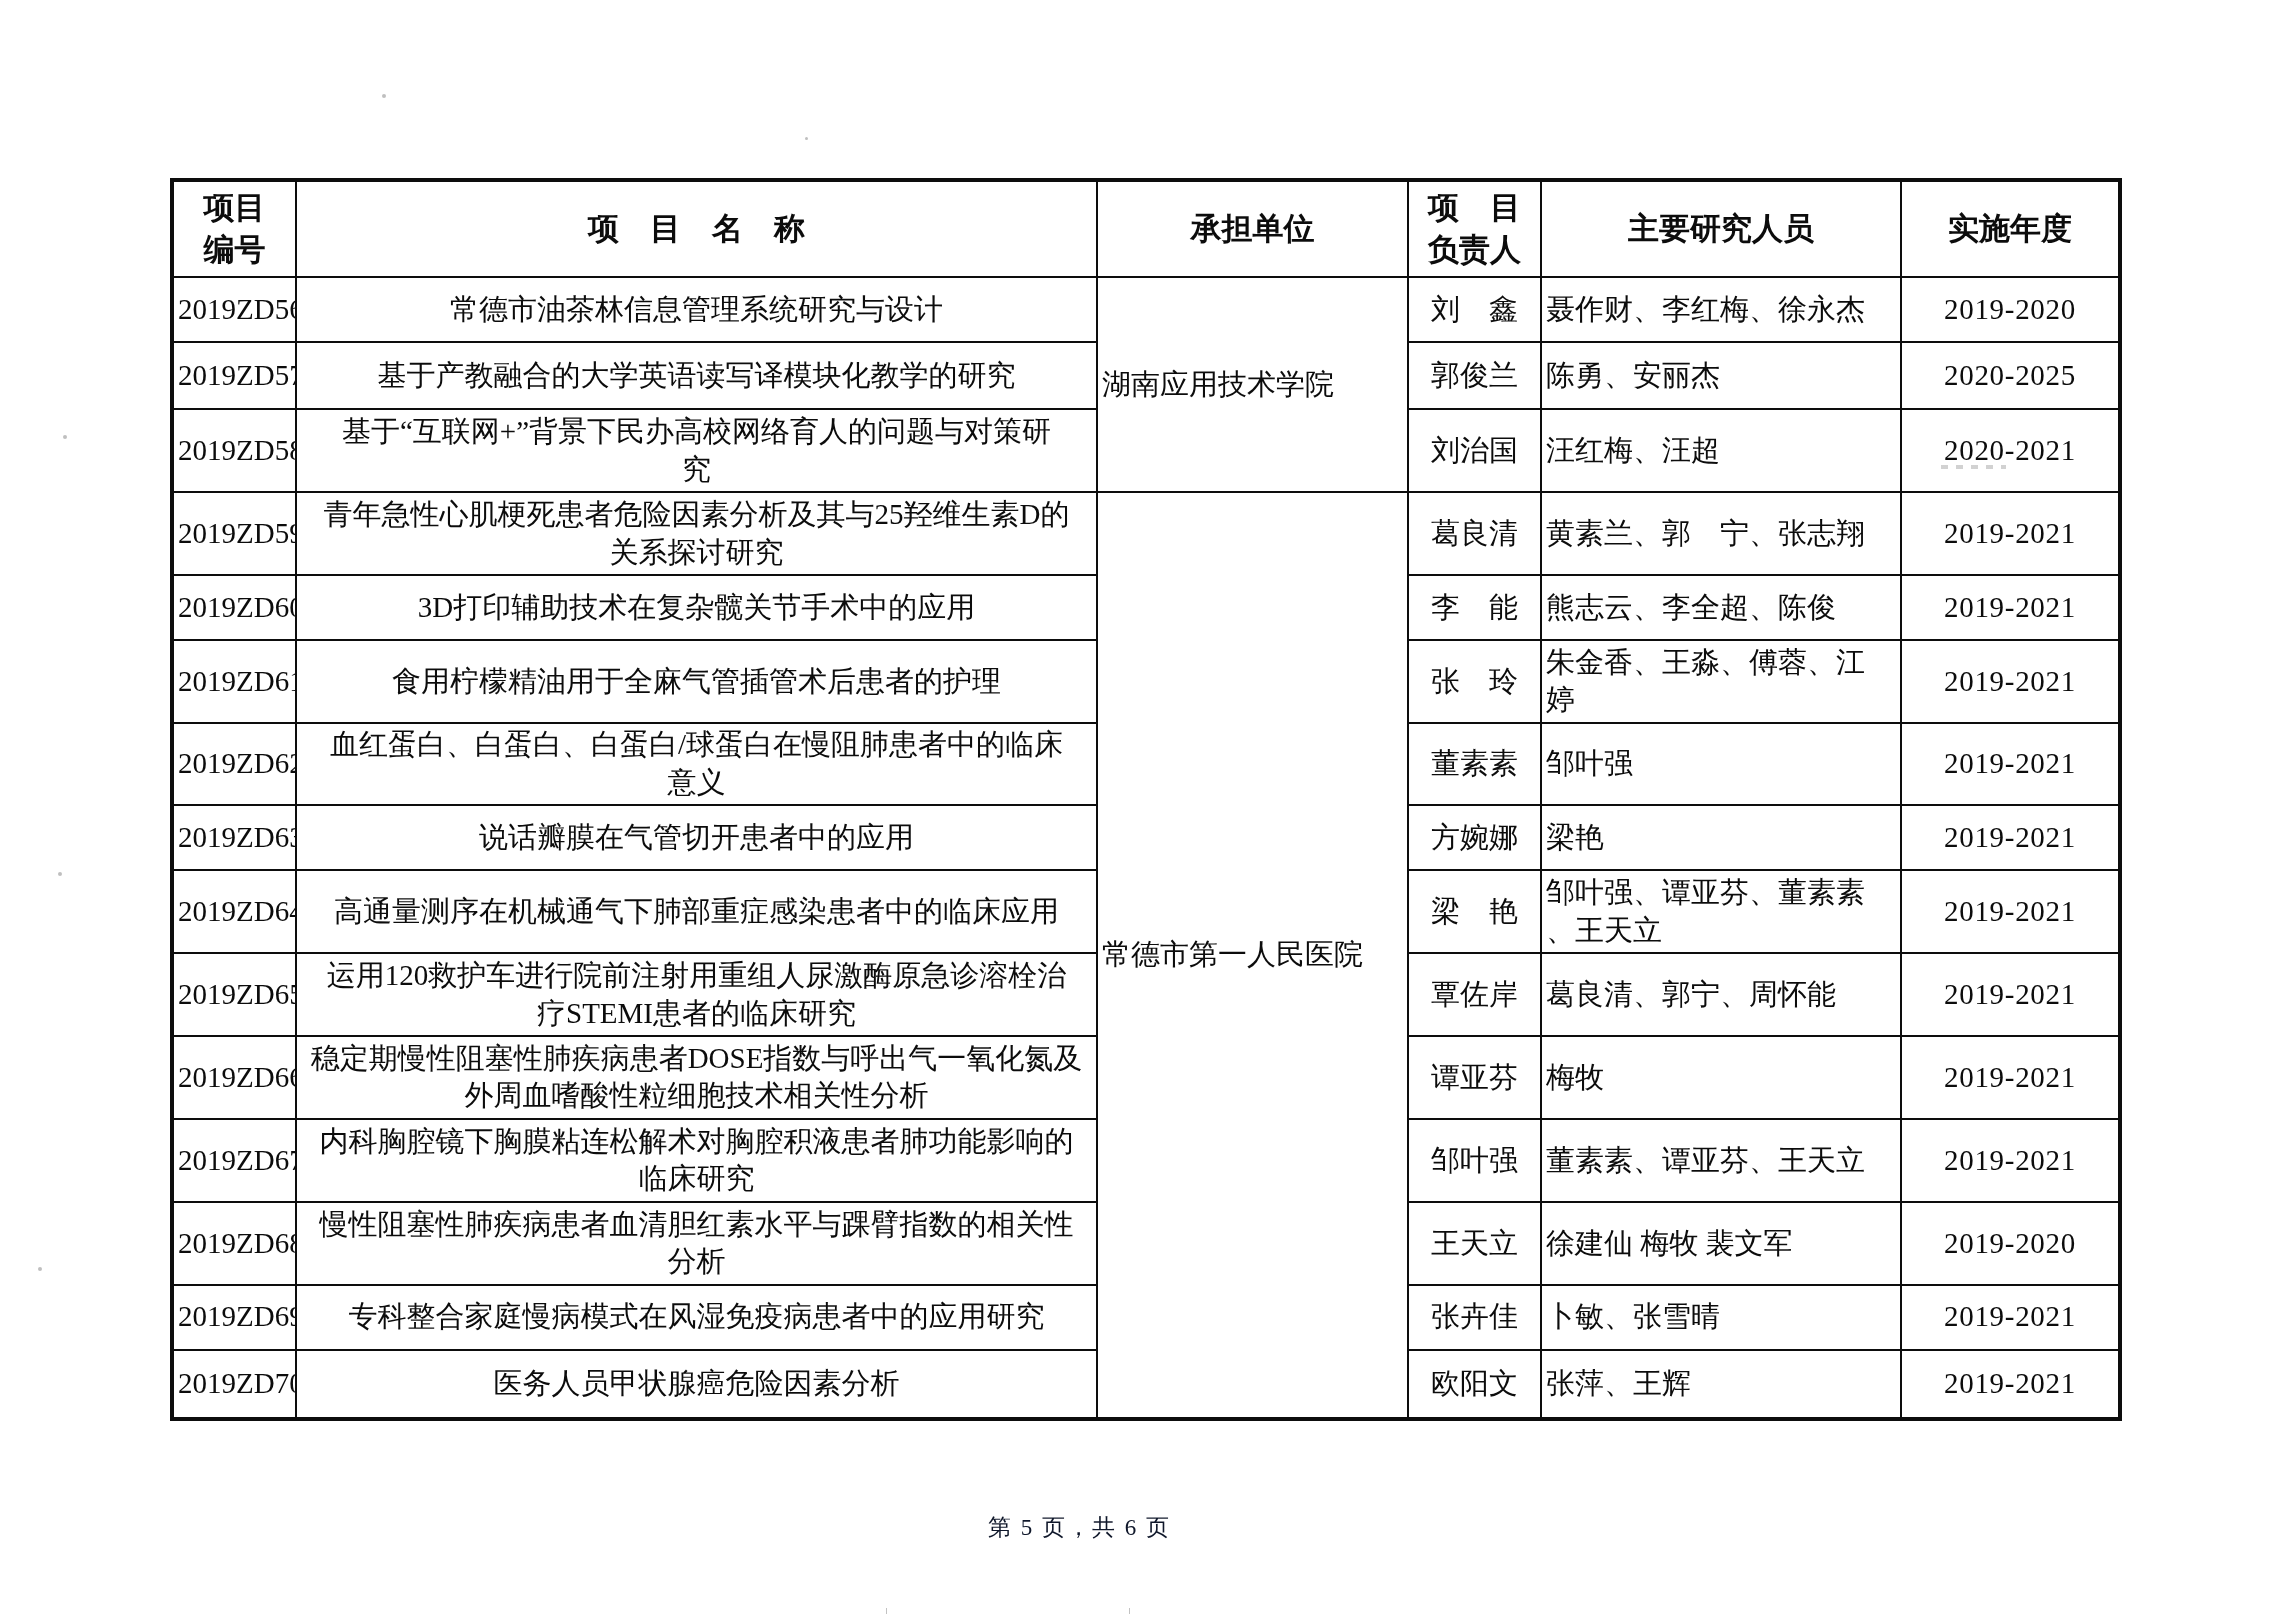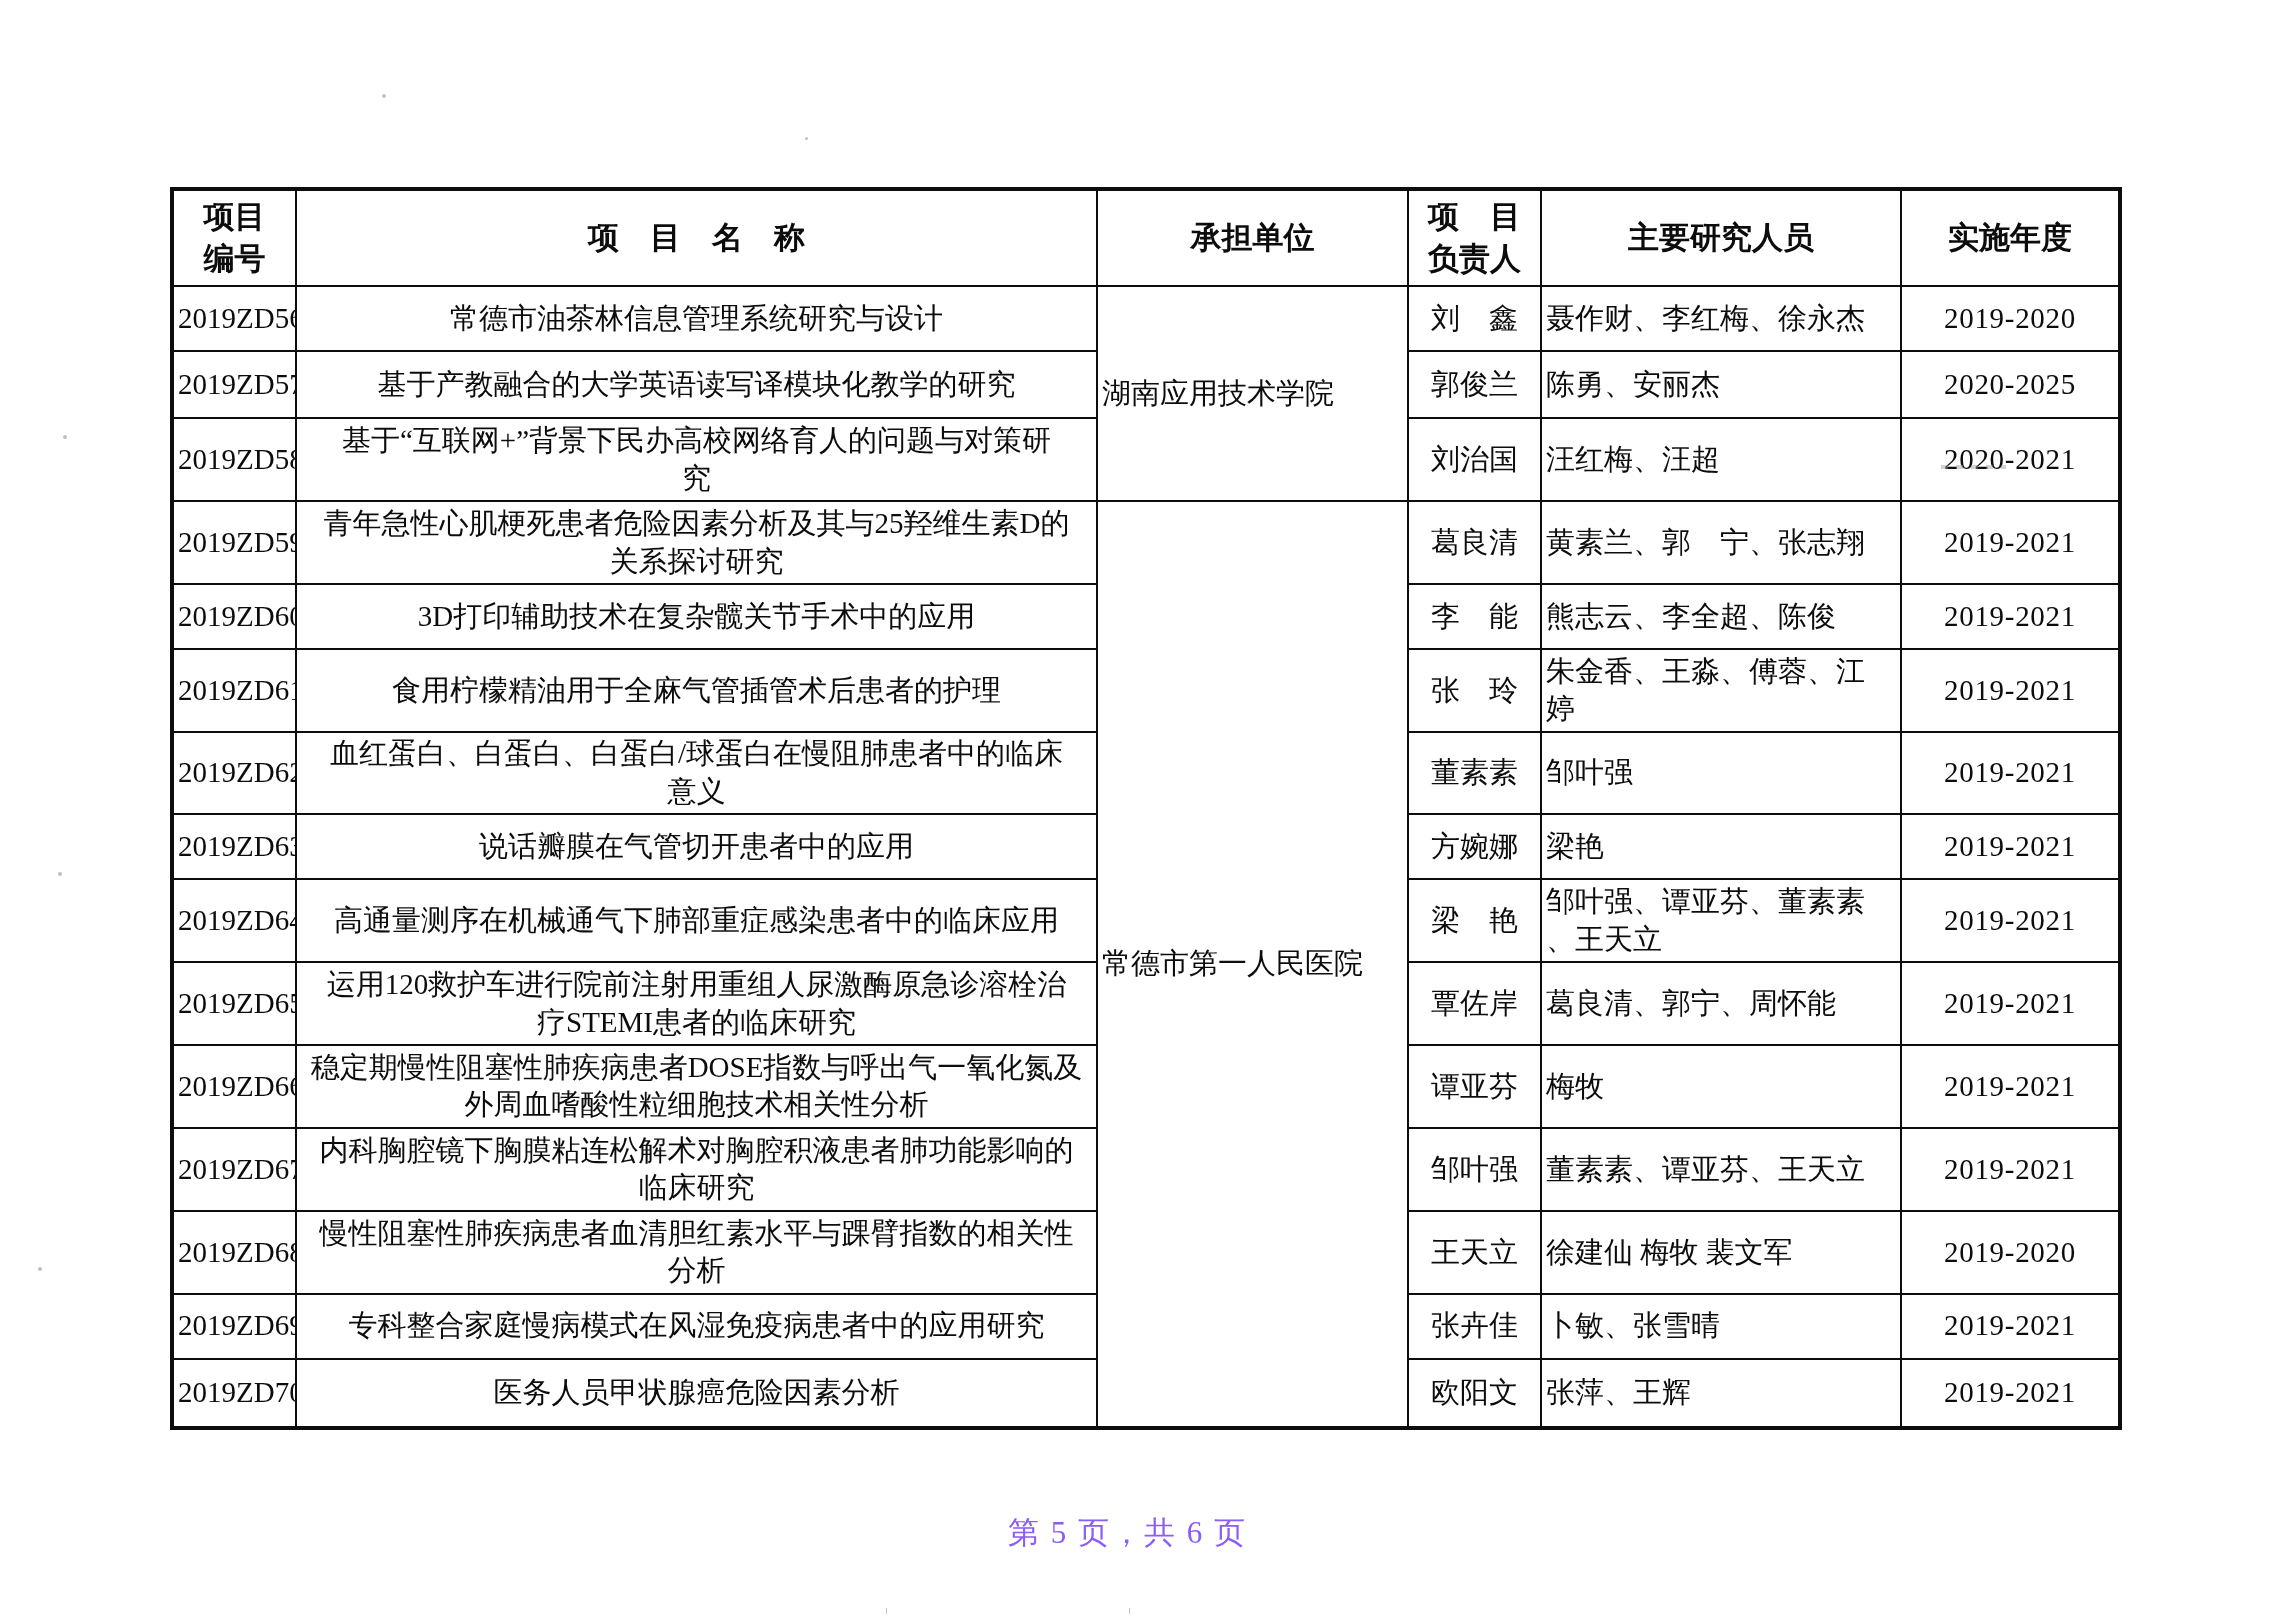--- a/index.html
+++ b/index.html
@@ -5,21 +5,21 @@
   html,body{margin:0;padding:0;}
   body{
     width:2284px;height:1616px;
     background:#ffffff;
     font-family:"Liberation Serif","DejaVu Serif",serif;
     color:#0c0c0c;
   }
   .page{position:relative;width:2284px;height:1616px;overflow:hidden;background:#ffffff;}
 
   table.projects{
-    position:absolute;left:170px;top:187px;
+    position:absolute;left:170px;top:178px;
     width:1948px;
     border-collapse:collapse;table-layout:fixed;
     border:4.1px solid #0d0d0d;
   }
   .projects th,.projects td{
     border:2.7px solid #0d0d0d;
     white-space:pre-line;
     overflow:hidden;
     padding:2.7px 4.1px;
   }
@@ -33,21 +33,21 @@
     font-size:29px;line-height:1.3;vertical-align:middle;
   }
   .c{text-align:center;}
   .name{text-align:center;padding-left:6.8px;padding-right:5.4px;}
   .res{text-align:left;padding-left:8.1px;padding-right:5.4px;margin-top:31px;}
   .unit{text-align:left;}
   .years{letter-spacing:0.7px;text-align:center;}
 
   .footer{
     position:absolute;left:988px;top:1512px;
-    font-size:31px;letter-spacing:2px;color:#8b5cf6;margin-left:20px;
+    font-size:23px;letter-spacing:2px;color:#0f172a;
   }
 
   .dot{position:absolute;background:#8a8a8a;border-radius:50%;opacity:.55;}
   .dash-artifact{
     position:absolute;left:1941px;top:465px;width:65px;height:4.1px;
     background:repeating-linear-gradient(90deg,#9a9a9a 0 6.8px,transparent 6.8px 15px);
     opacity:.45;
   }
   .tick{position:absolute;width:1.4px;height:6.1px;background:#9a9a9a;opacity:.6;}
 </style>

